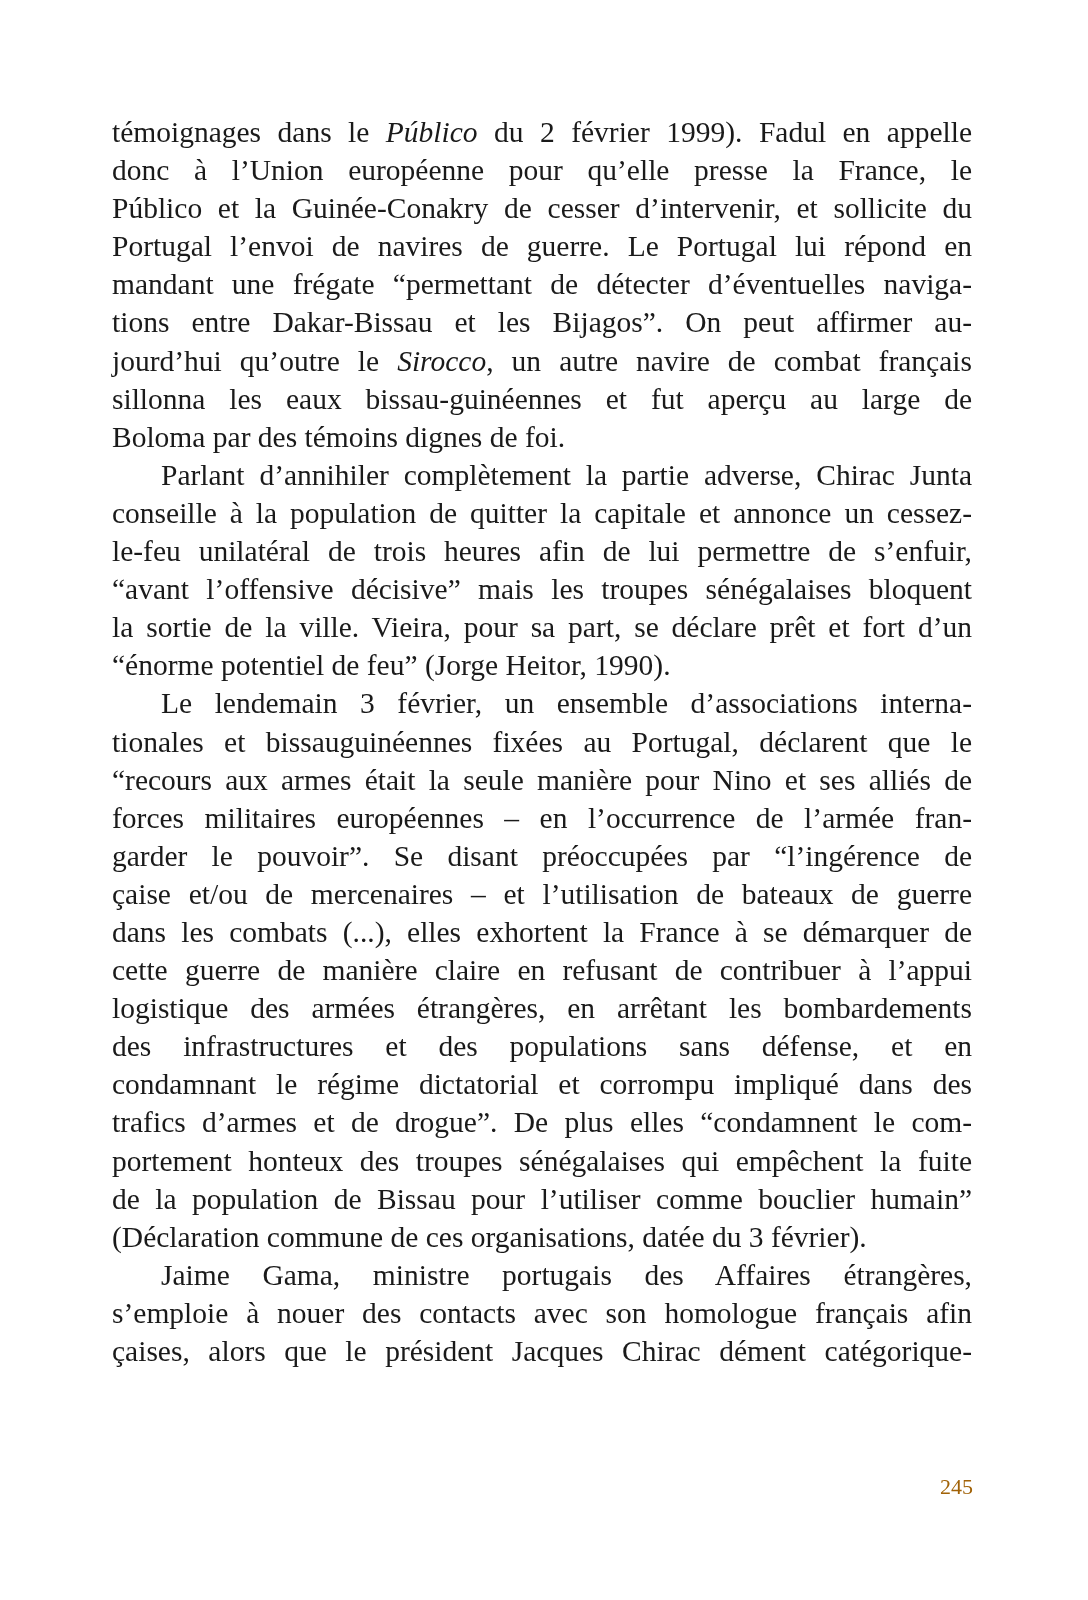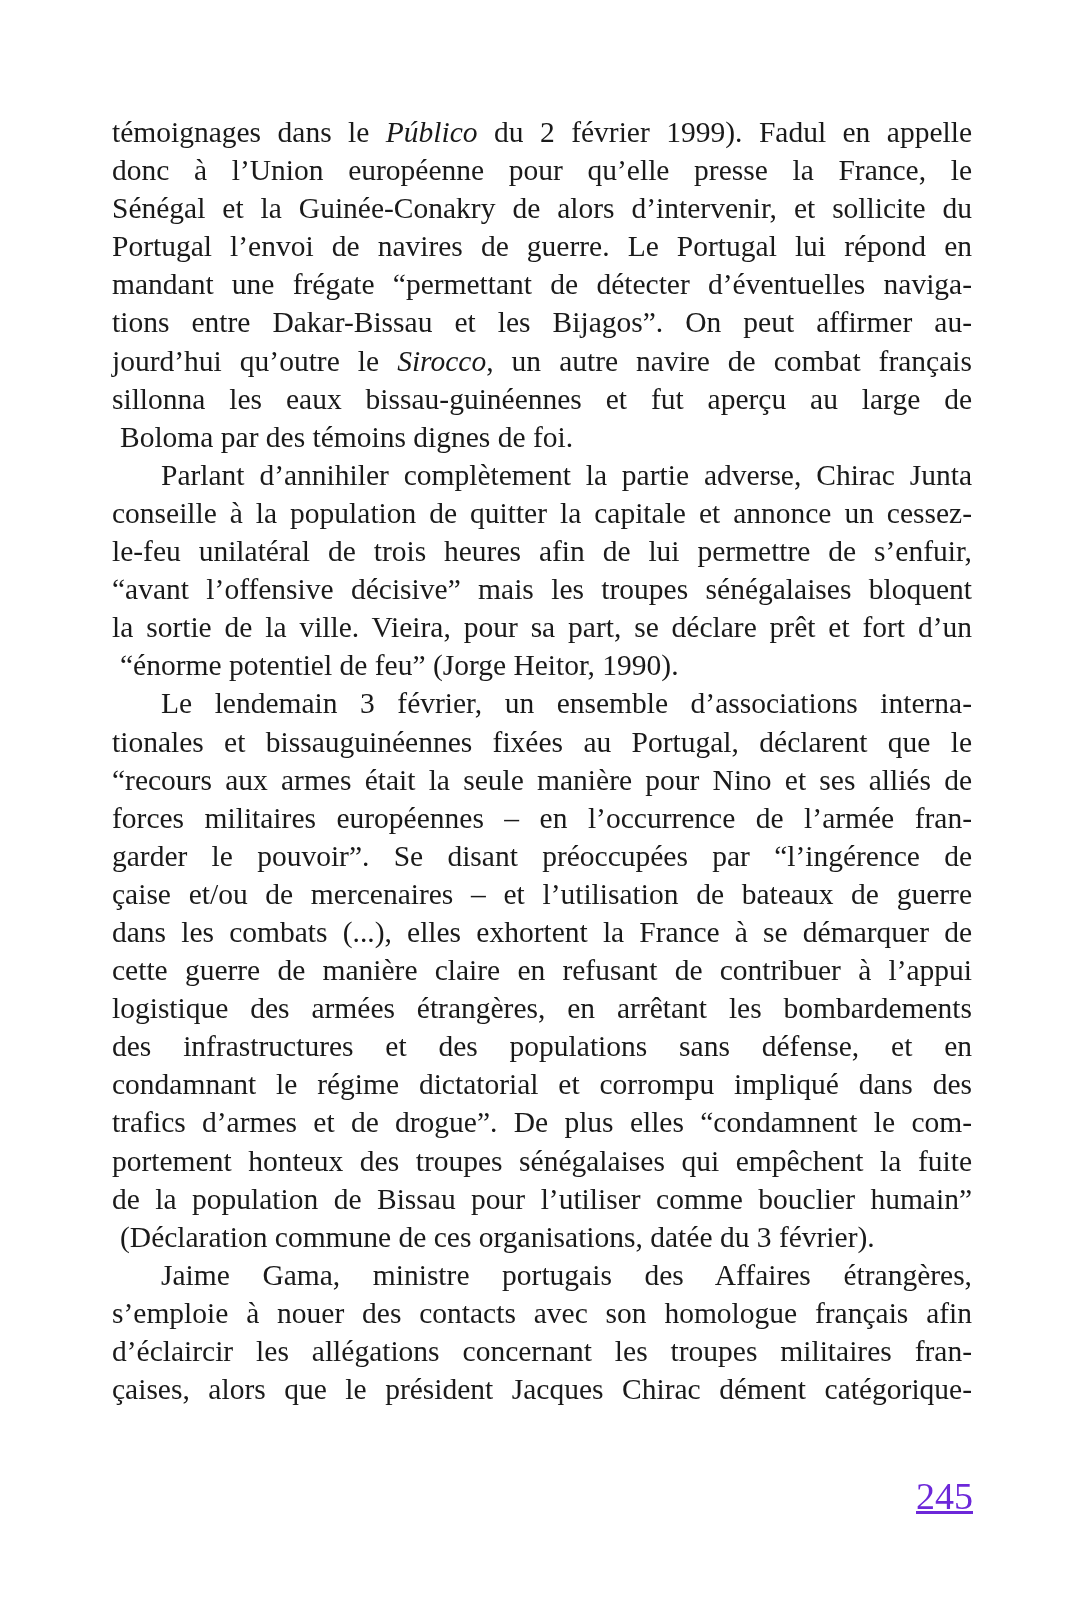--- a/index.html
+++ b/index.html
@@ -26,46 +26,44 @@
     .line {
       display: block;
       white-space: nowrap;
       text-align: justify;
       text-align-last: justify;
       height: 38.1px;
       overflow: visible;
     }
     .line.last {
       text-align-last: left;
-      margin-left: 8px;
     }
     .line.indent {
       padding-left: 49px;
     }
     .italic {
       font-style: italic;
     }
     .page-number {
       position: absolute;
       right: 115px;
       top: 1474px;
       font-family: "Liberation Serif", "DejaVu Serif", serif;
-      font-size: 38px;
-      color: #6d28d9;
-      text-decoration: underline;
+      font-size: 22px;
+      color: #a16207;
     }
   </style>
 </head>
 <body>
 
 <div class="page" id="page-body">
     <div class="paragraph">
       <span class="line"><span>témoignages dans le </span><span class="italic">Público</span><span> du 2 février 1999). Fadul en appelle</span></span>
       <span class="line"><span>donc à l’Union européenne pour qu’elle presse la France, le</span></span>
-      <span class="line"><span>Sénégal et la Guinée-Conakry de alors d’intervenir, et sollicite du</span></span>
+      <span class="line"><span>Público et la Guinée-Conakry de cesser d’intervenir, et sollicite du</span></span>
       <span class="line"><span>Portugal l’envoi de navires de guerre. Le Portugal lui répond en</span></span>
       <span class="line"><span>mandant une frégate “permettant de détecter d’éventuelles naviga-</span></span>
       <span class="line"><span>tions entre Dakar-Bissau et les Bijagos”. On peut affirmer au-</span></span>
       <span class="line"><span>jourd’hui qu’outre le </span><span class="italic">Sirocco</span><span>, un autre navire de combat français</span></span>
       <span class="line"><span>sillonna les eaux bissau-guinéennes et fut aperçu au large de</span></span>
       <span class="line last"><span>Boloma par des témoins dignes de foi.</span></span>
     </div>
     <div class="paragraph">
       <span class="line indent"><span>Parlant d’annihiler complètement la partie adverse, Chirac Junta</span></span>
       <span class="line"><span>conseille à la population de quitter la capitale et annonce un cessez-</span></span>
@@ -87,17 +85,16 @@
       <span class="line"><span>des infrastructures et des populations sans défense, et en</span></span>
       <span class="line"><span>condamnant le régime dictatorial et corrompu impliqué dans des</span></span>
       <span class="line"><span>trafics d’armes et de drogue”. De plus elles “condamnent le com-</span></span>
       <span class="line"><span>portement honteux des troupes sénégalaises qui empêchent la fuite</span></span>
       <span class="line"><span>de la population de Bissau pour l’utiliser comme bouclier humain”</span></span>
       <span class="line last"><span>(Déclaration commune de ces organisations, datée du 3 février).</span></span>
     </div>
     <div class="paragraph">
       <span class="line indent"><span>Jaime Gama, ministre portugais des Affaires étrangères,</span></span>
       <span class="line"><span>s’emploie à nouer des contacts avec son homologue français afin</span></span>
-      <span class="line"><span>d’éclaircir les allégations concernant les troupes militaires fran-</span></span>
       <span class="line"><span>çaises, alors que le président Jacques Chirac dément catégorique-</span></span>
     </div>
   </div>
 <div class="page-number">245</div>
 
 </body></html>

